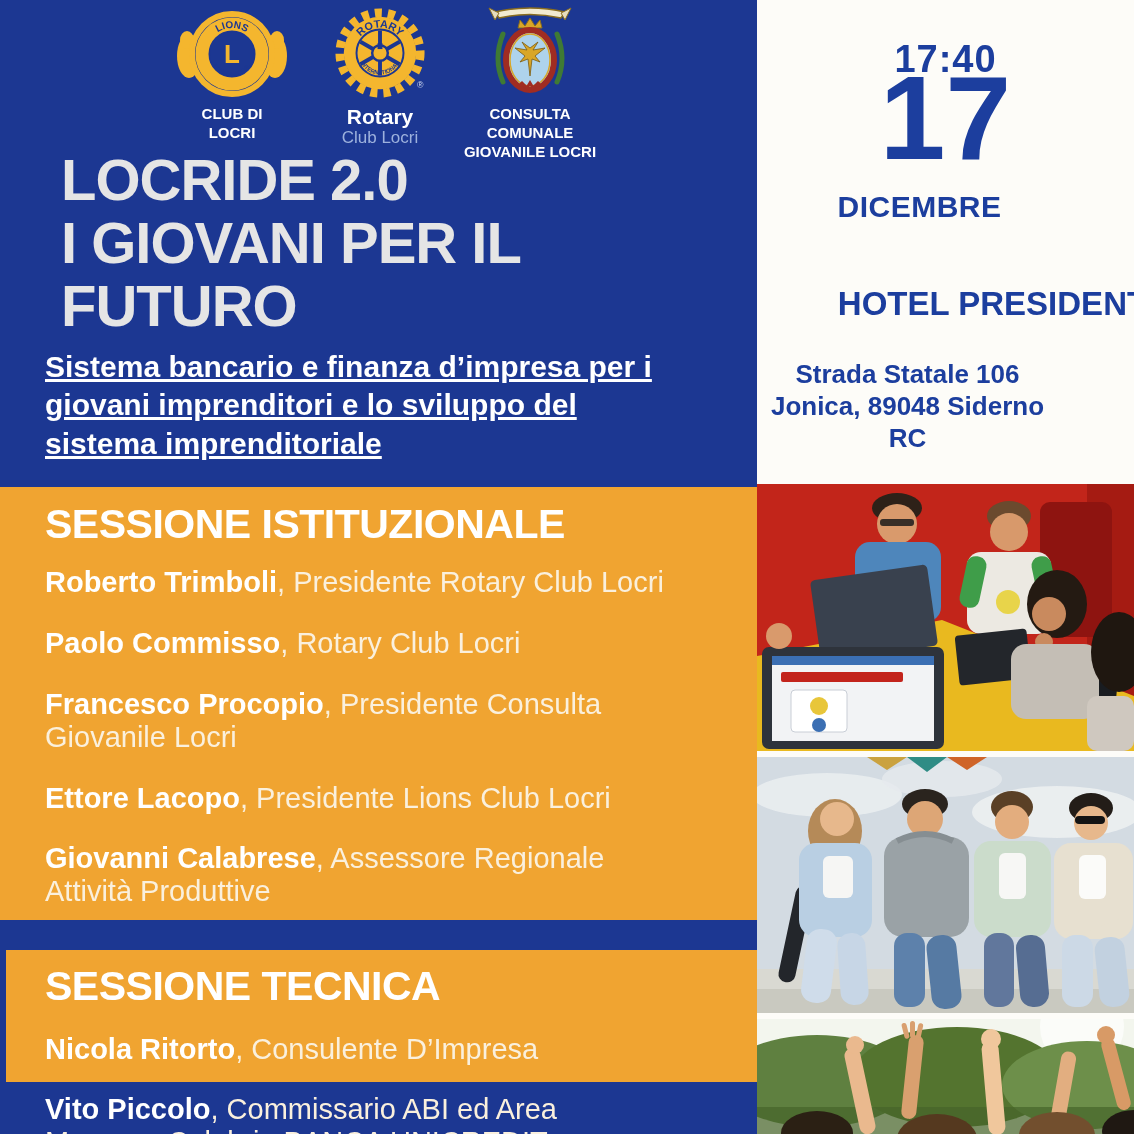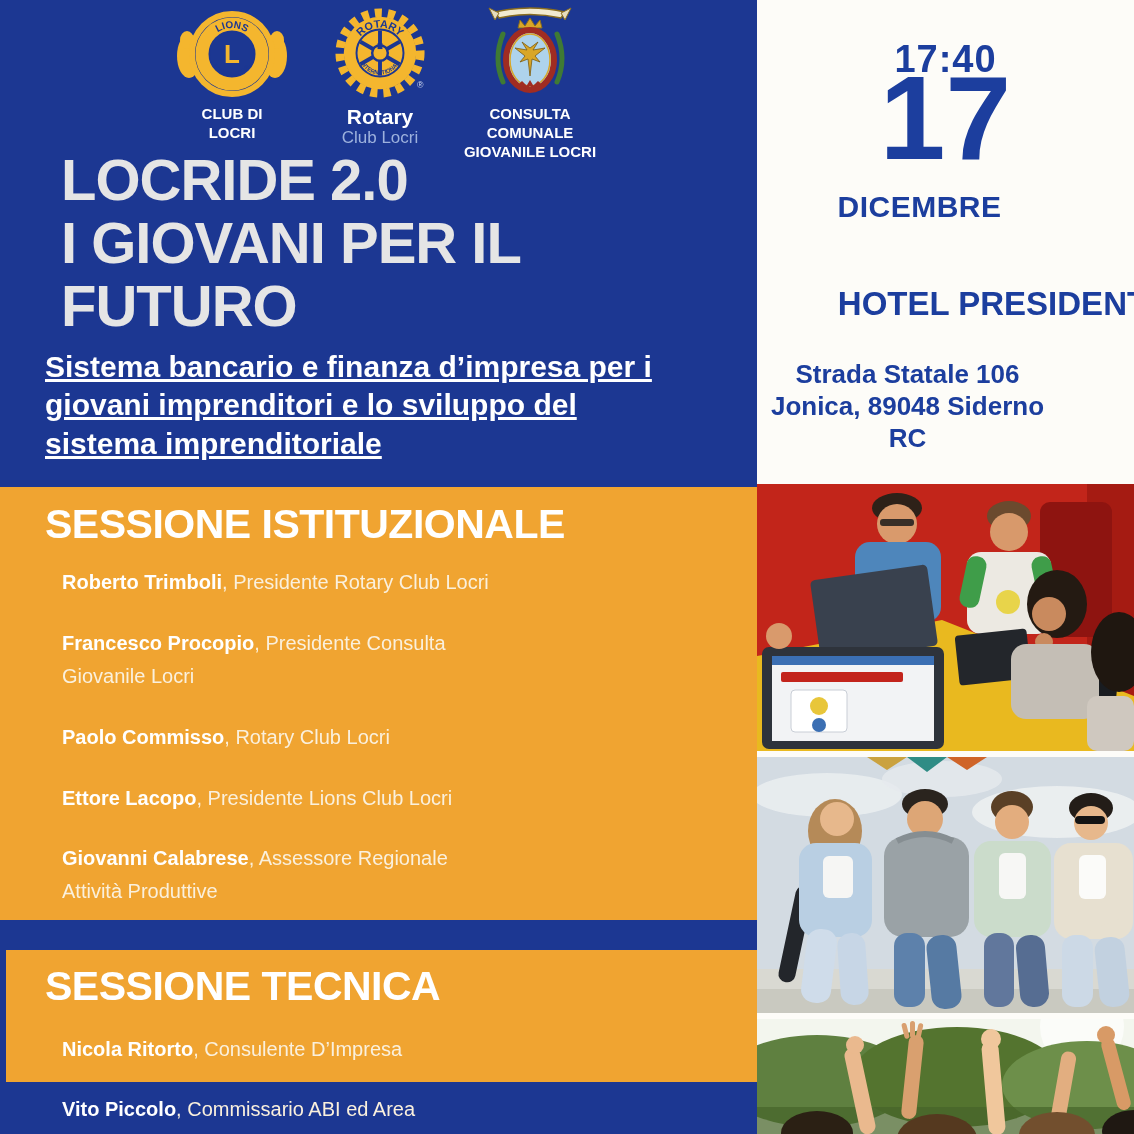--- a/index.html
+++ b/index.html
@@ -21,21 +21,21 @@
   .cap-rotary-main{font-size:21px;font-weight:bold;color:#ffffff;line-height:1.1;display:block;text-align:center;}
   .cap-rotary-sub{font-size:17px;font-weight:normal;color:#9db1dd;line-height:1.2;display:block;text-align:center;}
   .title{position:absolute;left:45px;top:148px;color:#e5e5e5;font-weight:800;font-size:58px;line-height:1.09;letter-spacing:-1px;margin-left:16px;}
   .title div{white-space:nowrap;}
   .subtitle{position:absolute;left:45px;top:348px;color:#ffffff;font-weight:700;font-size:30px;line-height:1.28;}
   .subtitle div{white-space:nowrap;text-decoration:underline;}
   .session{position:absolute;background:#f0a431;box-sizing:border-box;}
   .session.s1{left:0;top:487px;width:757px;height:433px;padding:14px 0 0 45px;}
   .session.s2{left:6px;top:950px;width:751px;height:132px;padding:13px 0 0 39px;}
   .session h2{margin:0;color:#ffffff;font-weight:800;font-size:41px;line-height:1.15;letter-spacing:-0.5px;white-space:nowrap;}
-  .speaker{margin:17px;font-size:20px;line-height:33px;color:#faf0dd;}
+  .speaker{margin:0;font-size:29px;line-height:33px;color:#faf0dd;}
   .speaker .nm{font-weight:bold;color:#ffffff;}
   .speaker .rl{font-weight:normal;color:#faf0dd;white-space:nowrap;}
   .speaker .rl2{display:block;font-weight:normal;color:#faf0dd;white-space:nowrap;}
   .s1 .speaker.sp0{margin-top:18px;}
   .s1 .speaker.sp1{margin-top:28px;}
   .s1 .speaker.sp2{margin-top:28px;}
   .s1 .speaker.sp3{margin-top:28px;}
   .s1 .speaker.sp4{margin-top:27px;}
   .s2 .speaker.sp0{margin-top:23px;}
   .s2 .speaker.sp1{margin-top:27px;}
@@ -159,23 +159,23 @@
         <div>giovani imprenditori e lo sviluppo del</div>
         <div>sistema imprenditoriale</div>
       </div>
     </div>
 
     <section class="session s1">
       <h2>SESSIONE ISTITUZIONALE</h2>
 
       <p class="speaker sp0"><span class="nm">Roberto Trimboli</span><span>, </span><span class="rl">Presidente Rotary Club Locri</span></p>
 
+      <p class="speaker sp2"><span class="nm">Paolo Commisso</span><span>, </span><span class="rl">Rotary Club Locri</span></p>
+
       <p class="speaker sp1"><span class="nm">Francesco Procopio</span><span>, </span><span class="rl">Presidente Consulta</span><span class="rl2">Giovanile Locri</span></p>
-
-      <p class="speaker sp2"><span class="nm">Paolo Commisso</span><span>, </span><span class="rl">Rotary Club Locri</span></p>
 
       <p class="speaker sp3"><span class="nm">Ettore Lacopo</span><span>, </span><span class="rl">Presidente Lions Club Locri</span></p>
 
       <p class="speaker sp4"><span class="nm">Giovanni Calabrese</span><span>, </span><span class="rl">Assessore Regionale</span><span class="rl2">Attività Produttive</span></p>
     </section>
 
     <section class="session s2">
       <h2>SESSIONE TECNICA</h2>
 
       <p class="speaker sp0"><span class="nm">Nicola Ritorto</span><span>, </span><span class="rl">Consulente D’Impresa</span></p>

